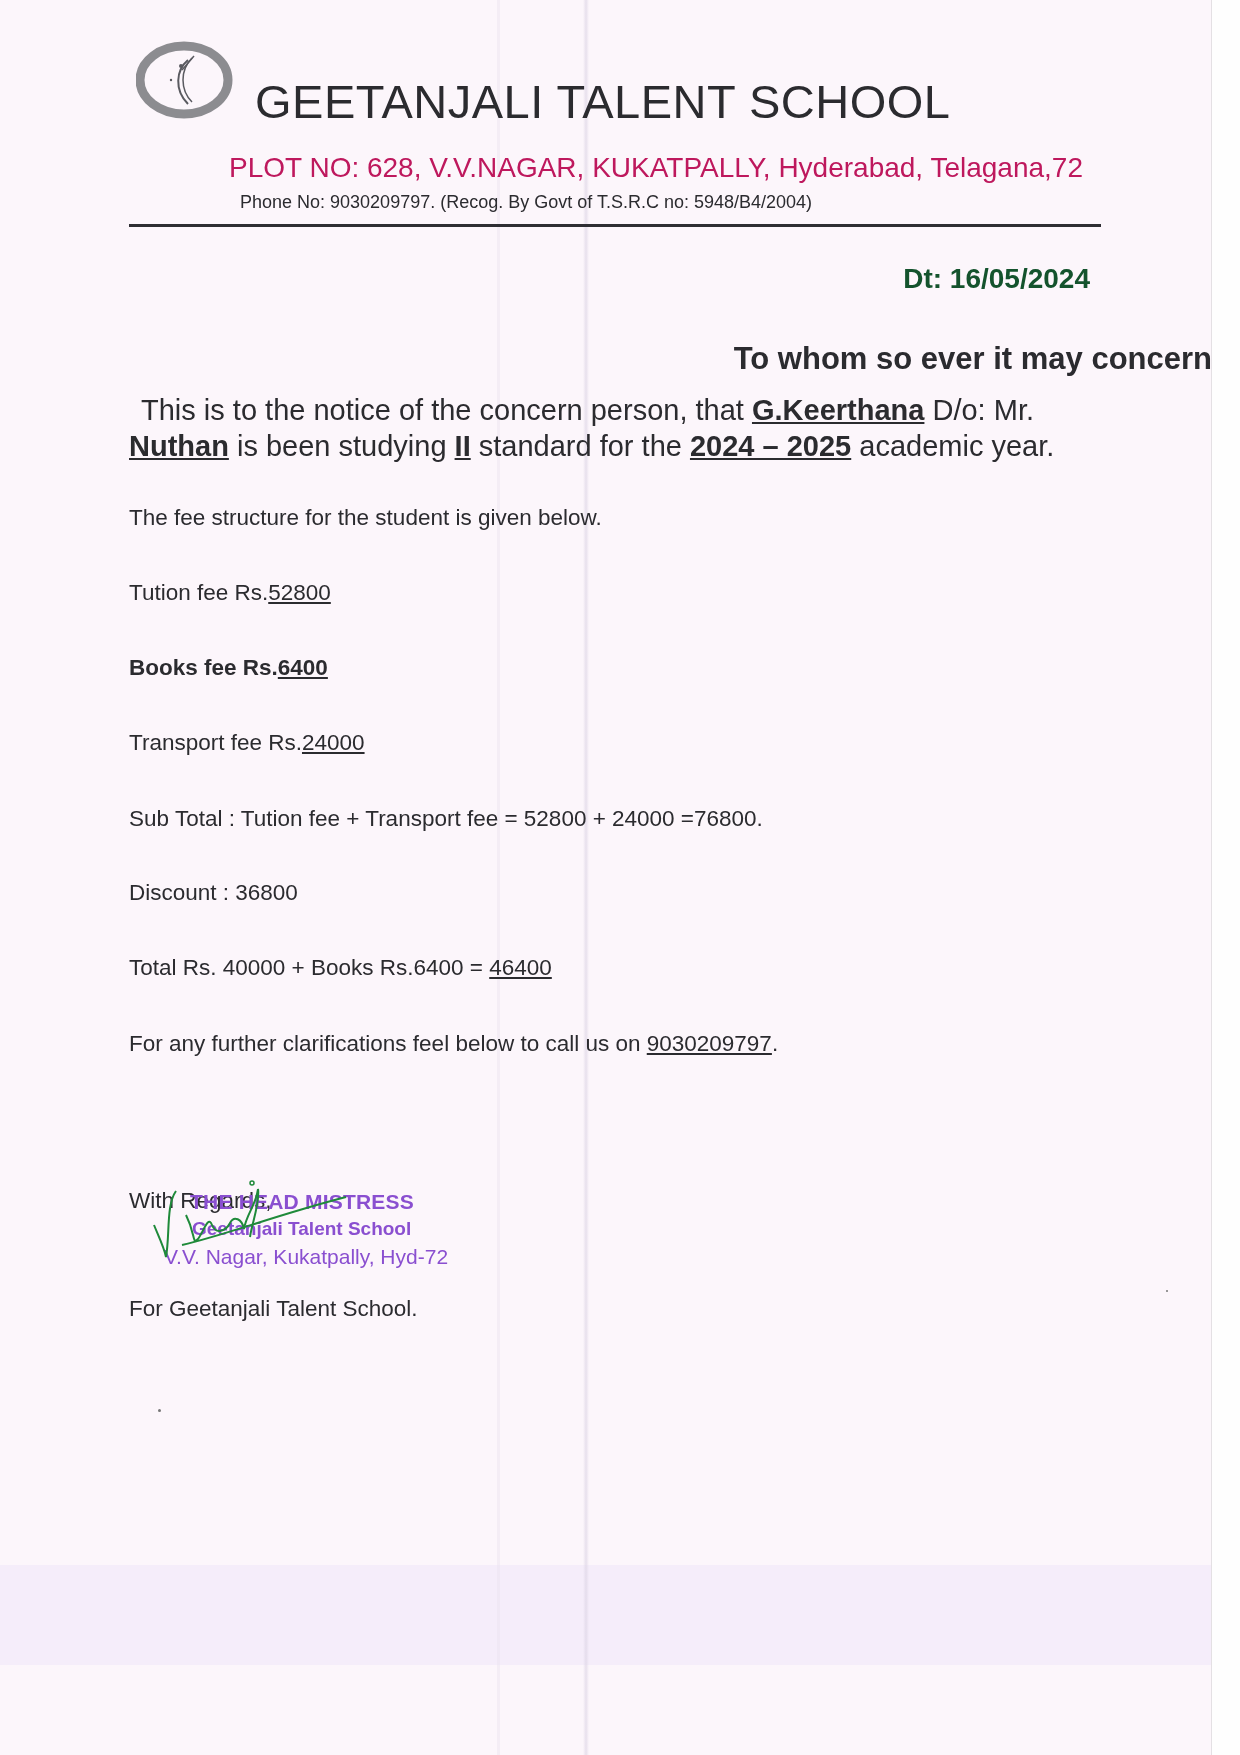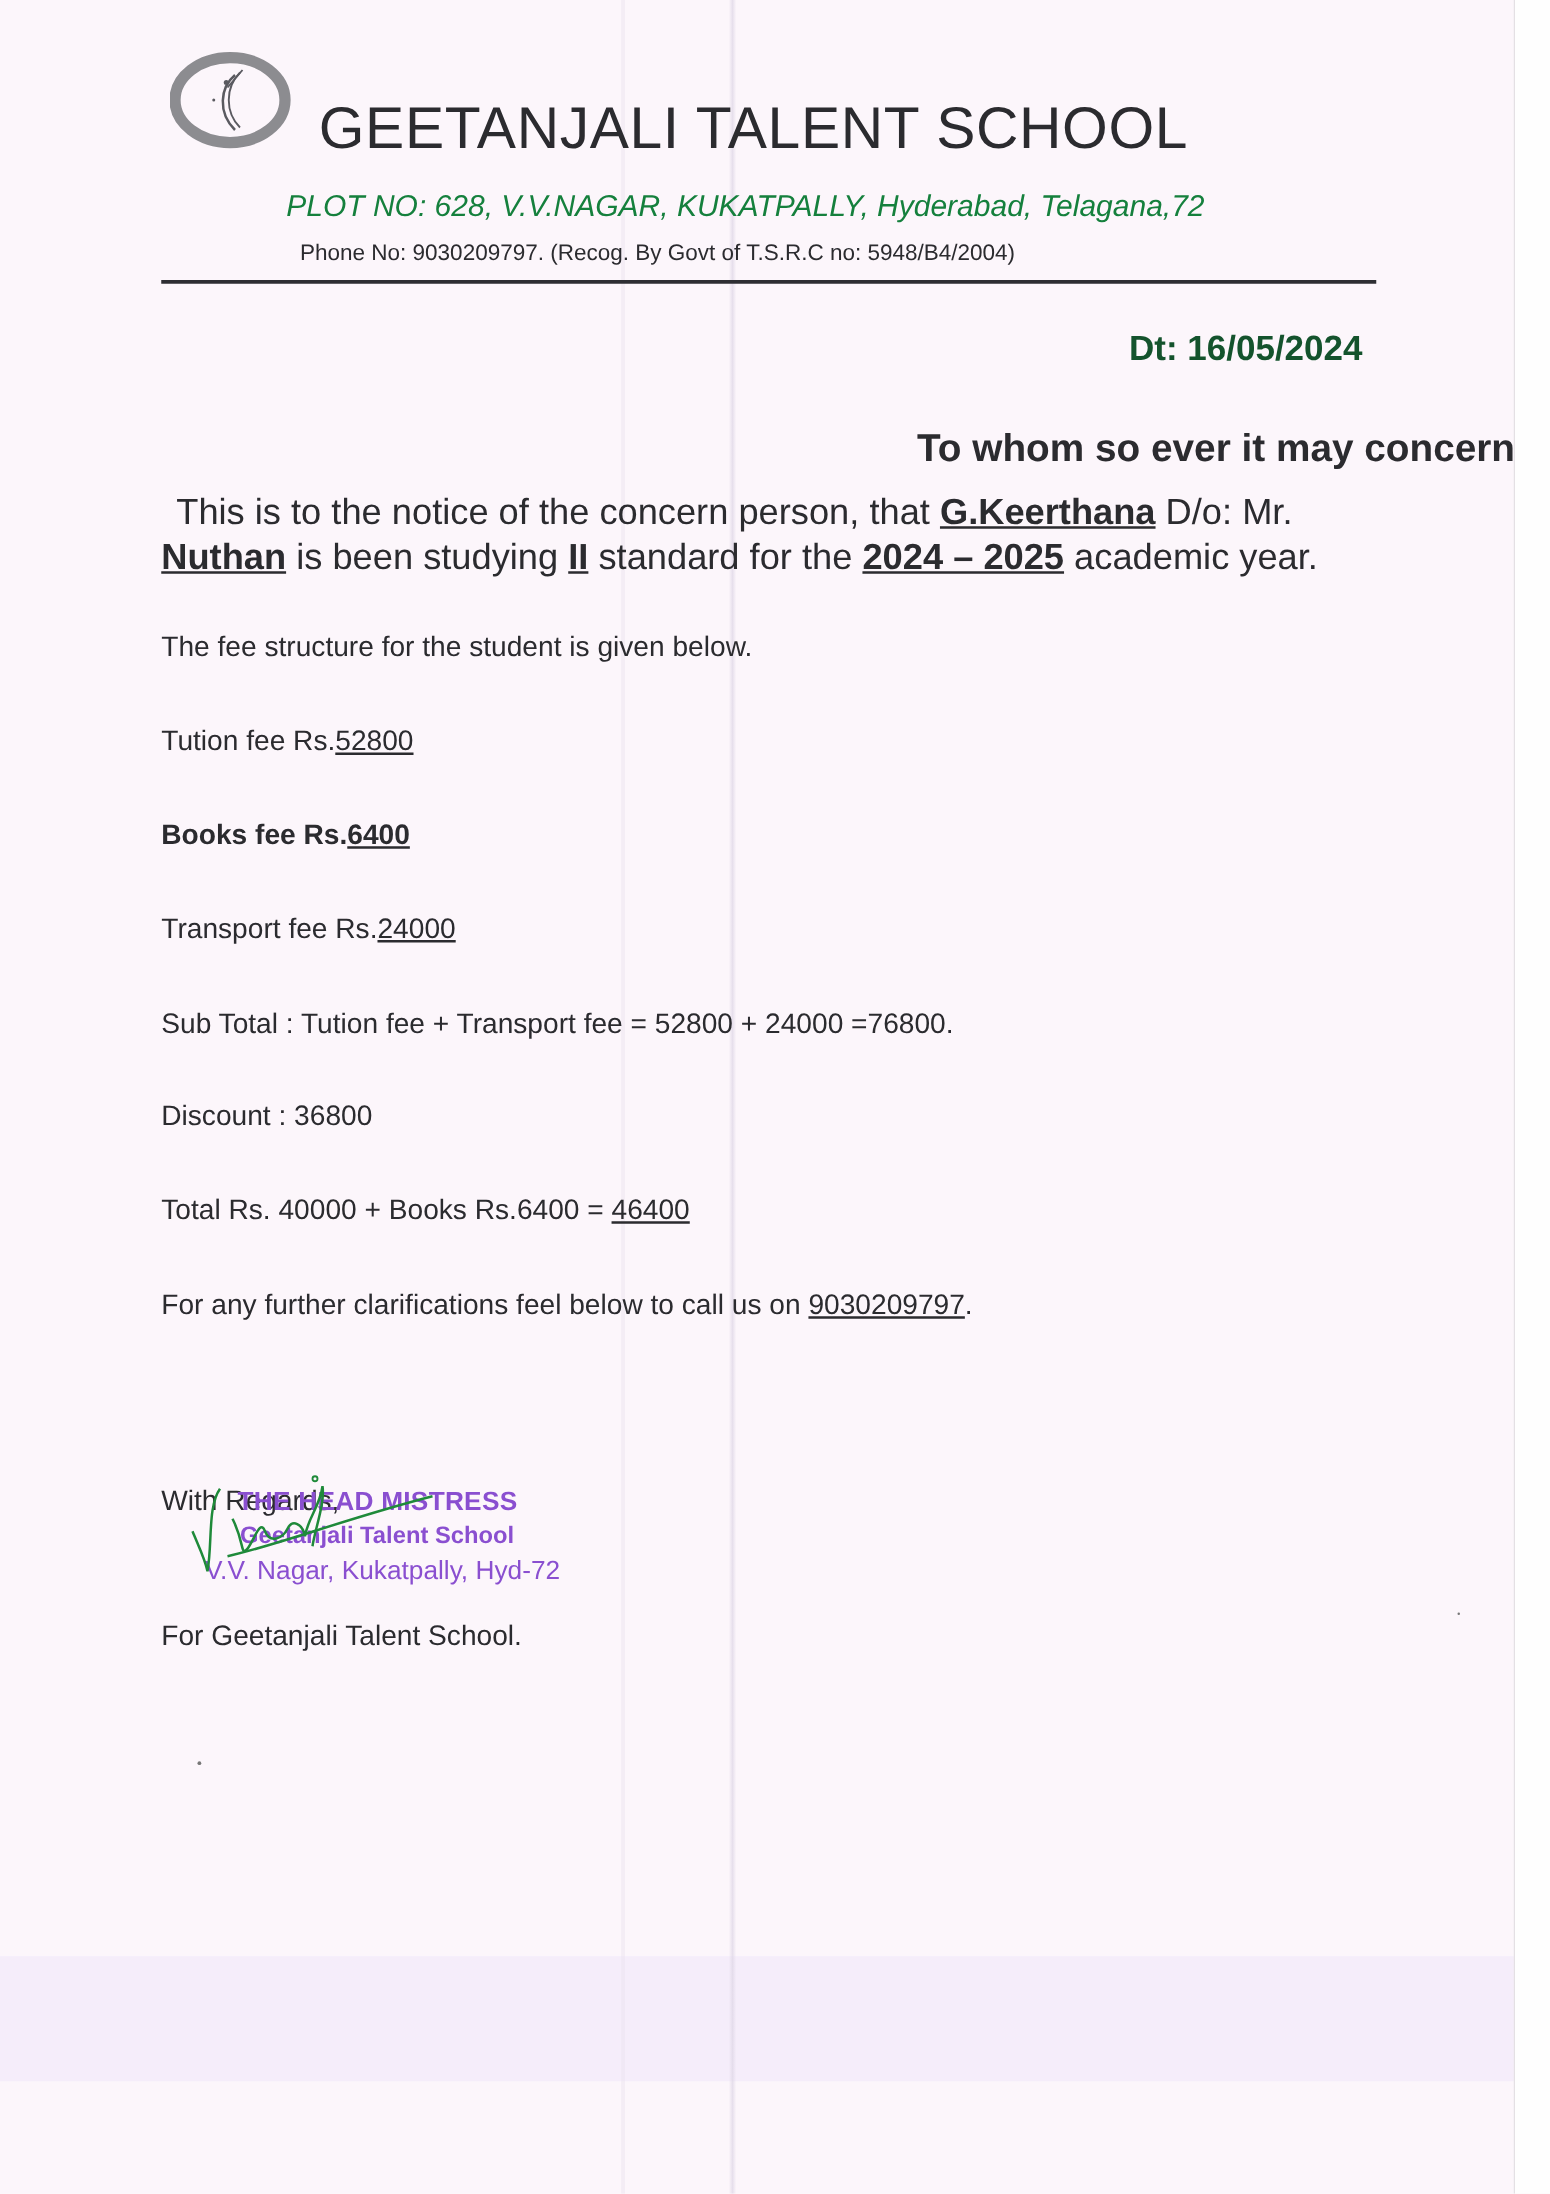--- a/index.html
+++ b/index.html
@@ -60,24 +60,23 @@
       font-size: 47px;
       letter-spacing: 0.5px;
       color: #2b2b2f;
       margin: 0;
       font-weight: normal;
       white-space: nowrap;
     }
     .address {
       position: absolute;
       left: 229px; top: 152px;
-      font-size: 24px;
-      color: #15803d;
-      white-space: nowrap;
-      font-style: italic;
+      font-size: 28px;
+      color: #be185d;
+      white-space: nowrap;
     }
     .phone-line {
       position: absolute;
       left: 240px; top: 192px;
       font-size: 18px;
       color: #2b2b2f;
       white-space: nowrap;
     }
     .header-rule {
       position: absolute;

